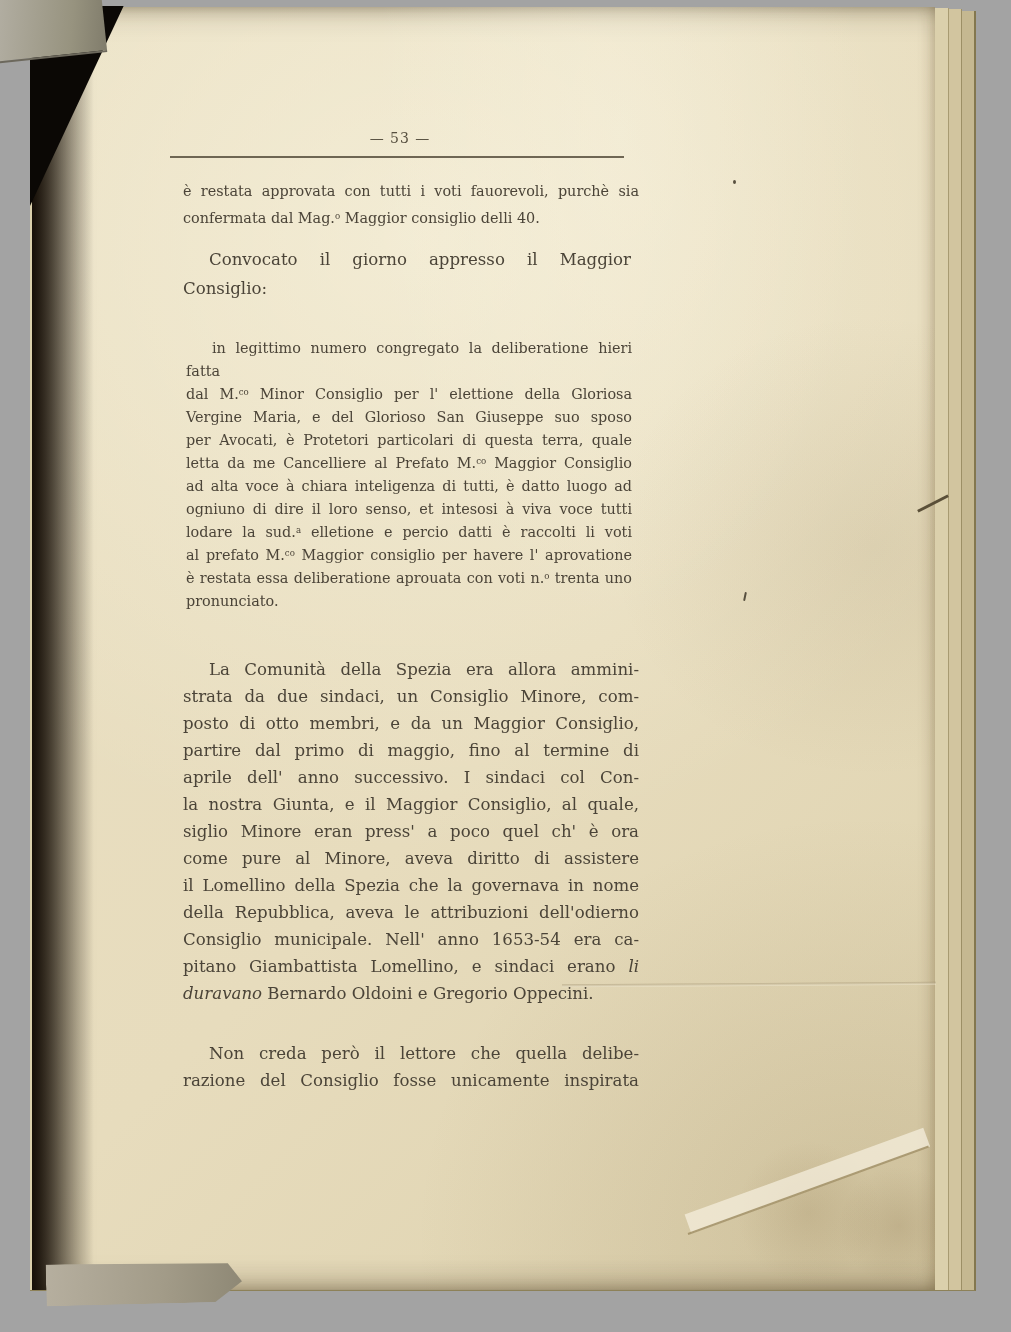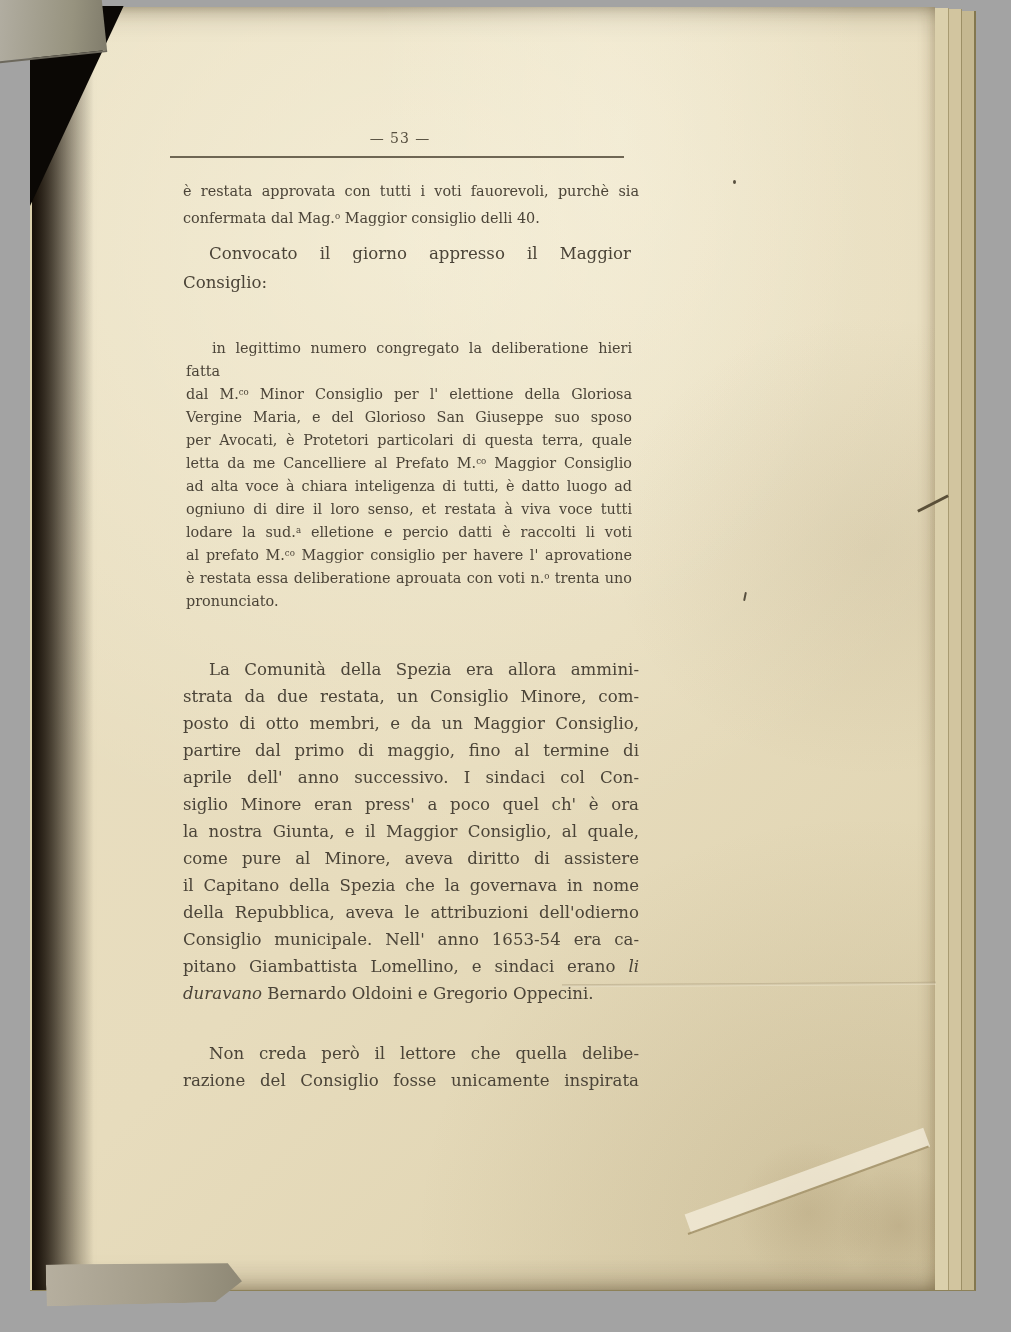--- a/index.html
+++ b/index.html
@@ -145,21 +145,21 @@
     text-align-last: justify;
   }
   .para .line:last-child { text-align-last: left; }
   .para.justify-last .line:last-child { text-align-last: justify; }
   .para.indent .line:first-child { text-indent: 26px; }
 
   .small { font-size: 14.4px; }
   .large { font-size: 16.6px; }
 
   .para-0 { left: 183px; top: 178px; width: 456px; line-height: 27px; }
-  .para-1 { left: 183px; top: 240px; width: 448px; line-height: 28.5px; }
+  .para-1 { left: 183px; top: 246px; width: 448px; line-height: 28.5px; }
   .para-2 { left: 186px; top: 337px; width: 446px; line-height: 23px; }
   .para-3 { left: 183px; top: 656px; width: 456px; line-height: 27px; }
   .para-4 { left: 183px; top: 1040px; width: 456px; line-height: 27px; }
 
   sup {
     font-size: 0.6em;
     line-height: 0;
     vertical-align: 0.5em;
   }
   .it { font-style: italic; }
@@ -198,36 +198,36 @@
       <div class="line">Convocato il giorno appresso il Maggior</div>
       <div class="line">Consiglio:</div>
     </div>
   <div class="para small para-2 indent">
       <div class="line">in legittimo numero congregato la deliberatione hieri fatta</div>
       <div class="line">dal M.<sup>co</sup> Minor Consiglio per l' elettione della Gloriosa</div>
       <div class="line">Vergine Maria, e del Glorioso San Giuseppe suo sposo</div>
       <div class="line">per Avocati, è Protetori particolari di questa terra, quale</div>
       <div class="line">letta da me Cancelliere al Prefato M.<sup>co</sup> Maggior Consiglio</div>
       <div class="line">ad alta voce à chiara inteligenza di tutti, è datto luogo ad</div>
-      <div class="line">ogniuno di dire il loro senso, et restata à viva voce tutti</div>
+      <div class="line">ogniuno di dire il loro senso, et intesosi à viva voce tutti</div>
       <div class="line">lodare la sud.<sup>a</sup> elletione e percio datti è raccolti li voti</div>
       <div class="line">al prefato M.<sup>co</sup> Maggior consiglio per havere l' aprovatione</div>
       <div class="line">è restata essa deliberatione aprouata con voti n.<sup>o</sup> trenta uno</div>
       <div class="line">pronunciato.</div>
     </div>
   <div class="para large para-3 indent">
       <div class="line">La Comunità della Spezia era allora ammini-</div>
-      <div class="line">strata da due restata, un Consiglio Minore, com-</div>
+      <div class="line">strata da due sindaci, un Consiglio Minore, com-</div>
       <div class="line">posto di otto membri, e da un Maggior Consiglio,</div>
       <div class="line">partire dal primo di maggio, fino al termine di</div>
       <div class="line">aprile dell' anno successivo. I sindaci col Con-</div>
+      <div class="line">la nostra Giunta, e il Maggior Consiglio, al quale,</div>
       <div class="line">siglio Minore eran press' a poco quel ch' è ora</div>
-      <div class="line">la nostra Giunta, e il Maggior Consiglio, al quale,</div>
       <div class="line">come pure al Minore, aveva diritto di assistere</div>
-      <div class="line">il Capitano della Spezia che la governava in nome</div>
+      <div class="line">il Lomellino della Spezia che la governava in nome</div>
       <div class="line">della Repubblica, aveva le attribuzioni dell'odierno</div>
       <div class="line">Consiglio municipale. Nell' anno 1653-54 era ca-</div>
       <div class="line">pitano Giambattista Lomellino, e sindaci erano <span class="it">li</span></div>
       <div class="line"><span class="it">duravano</span> Bernardo Oldoini e Gregorio Oppecini.</div>
     </div>
   <div class="para large para-4 indent justify-last">
       <div class="line">Non creda però il lettore che quella delibe-</div>
       <div class="line">razione del Consiglio fosse unicamente inspirata</div>
     </div>
 

